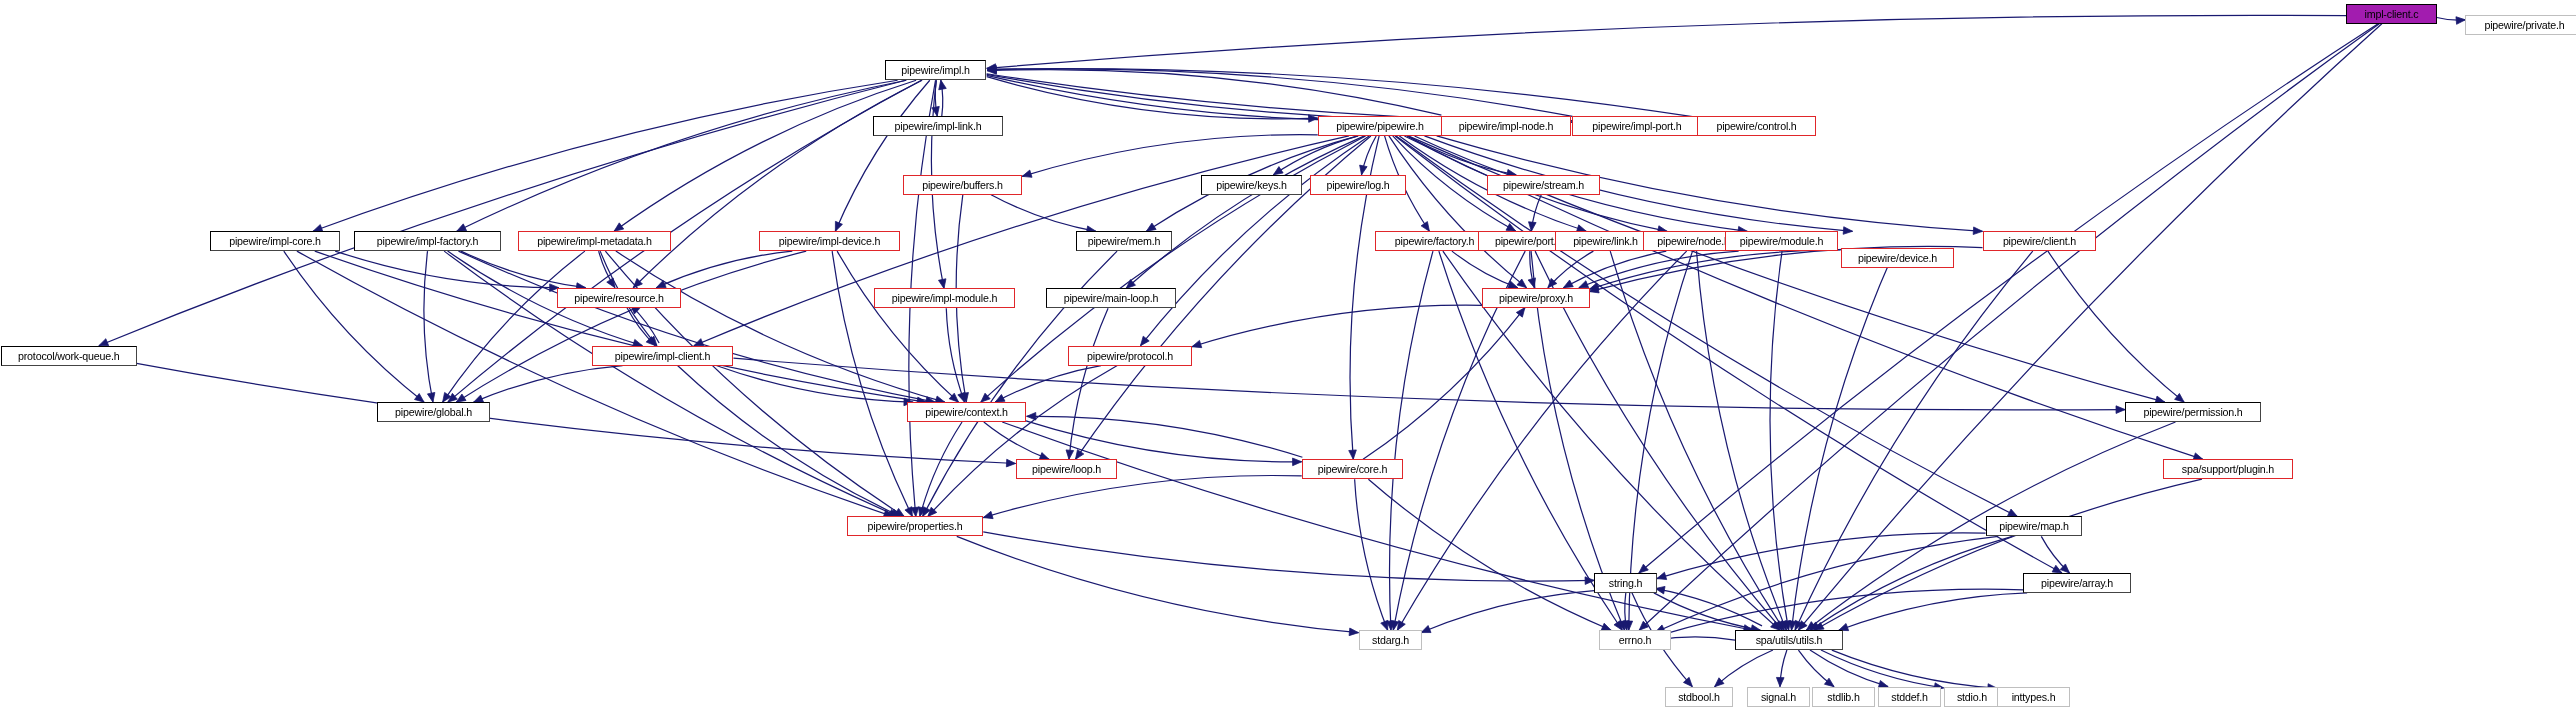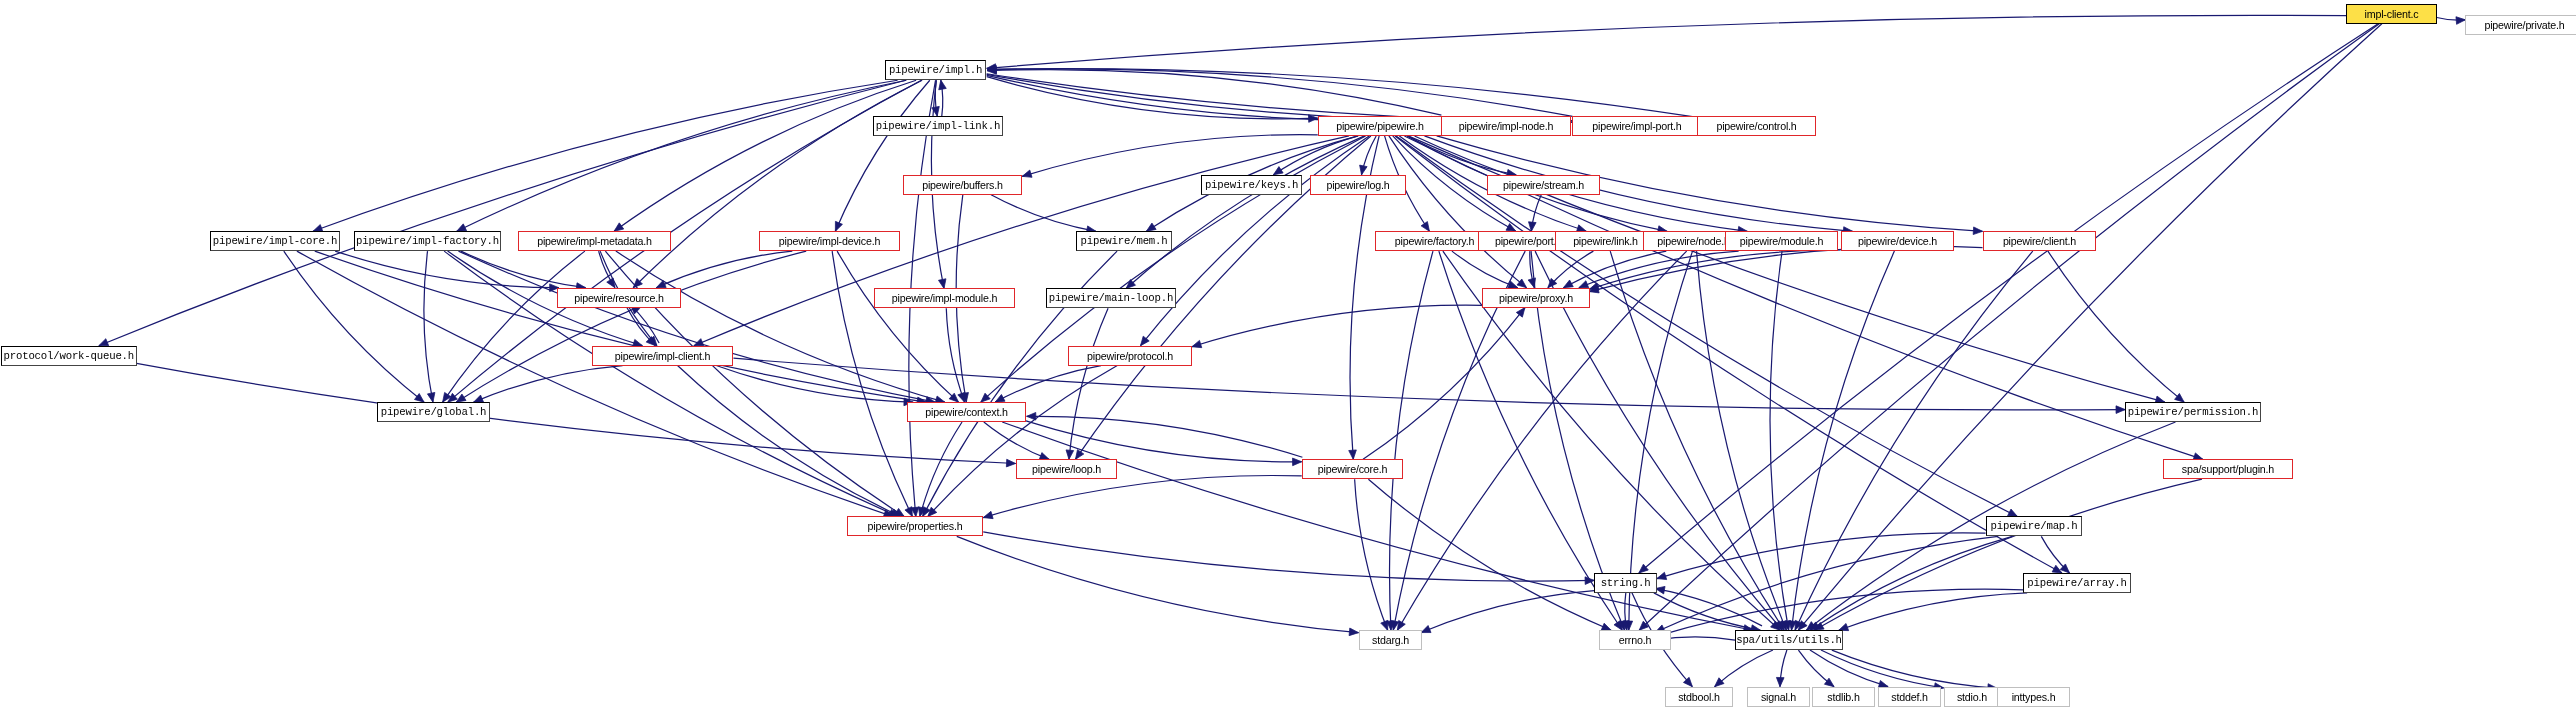--- a/index.html
+++ b/index.html
@@ -3,24 +3,24 @@
 <meta charset="utf-8">
 <style>
   html, body { margin:0; padding:0; background:#ffffff; }
   body { width:2576px; height:712px; position:relative; overflow:hidden;
          font-family:"Liberation Sans", sans-serif; }
   #graph { position:absolute; left:0; top:0; width:2576px; height:712px; }
   .node { position:absolute; box-sizing:border-box; height:20px; padding:0 7.6px;
           display:flex; align-items:center; justify-content:center;
           font-size:10.7px; color:#000; background:#fff; white-space:nowrap;
           letter-spacing:-0.2px; cursor:pointer; }
-  .node.normal { border:1.5px solid #000; border-right-color:#444; border-bottom-color:#444;font-family:Liberation Mono, monospace; }
+  .node.normal { border:1.5px solid #000; border-right-color:#444; border-bottom-color:#444; }
   .node.red { border:1.5px solid #ff0000; border-color:#e0262a; }
   .node.gray { border:1.5px solid #bfbfbf; color:#000; }
-  .node.root { border:1.5px solid #000; background:#fde047; }
+  .node.root { border:1.5px solid #000; background:#a21caf; }
   svg path.edge { fill:none; stroke:#191970; stroke-width:1.6; }
   svg polygon.arrow { fill:#191970; stroke:#191970; }
 </style>
 </head>
 <body>
 
 <div id="graph">
   <svg id="edges" width="2576" height="712" style="position:absolute;left:0;top:0;" viewBox="0 0 3377 933">
       <path class="edge" d="M3075.5,20.307651991614257 Q2182.9498027847685,14.89430594544222 1293.5,89.42085953878407"></path>
       <polygon class="arrow" points="1293.5,89.42085953878407 1305.0406118870983,83.43635644568052 1305.875580980693,93.40143680726023"></polygon>
@@ -303,21 +303,21 @@
       <div class="node normal" style="width: 130px; left: 210px; top: 231px;">pipewire/impl-core.h</div>
       <div class="node normal" style="width: 147px; left: 354px; top: 231px;">pipewire/impl-factory.h</div>
       <div class="node red" style="width: 153px; left: 518px; top: 231px;">pipewire/impl-metadata.h</div>
       <div class="node red" style="width: 141px; left: 759px; top: 231px;">pipewire/impl-device.h</div>
       <div class="node normal" style="width: 96px; left: 1076px; top: 231px;">pipewire/mem.h</div>
       <div class="node red" style="width: 119px; left: 1375px; top: 231px;">pipewire/factory.h</div>
       <div class="node red" style="width: 101px; left: 1478px; top: 231px;">pipewire/port.h</div>
       <div class="node red" style="width: 101px; left: 1555px; top: 231px;">pipewire/link.h</div>
       <div class="node red" style="width: 101px; left: 1643px; top: 231px;">pipewire/node.h</div>
       <div class="node red" style="width: 113px; left: 1725px; top: 231px;">pipewire/module.h</div>
-      <div class="node red" style="width: 113px; left: 1841px; top: 231px; text-align: center;">pipewire/device.h</div>
+      <div class="node red" style="width: 113px; left: 1841px; top: 248px; text-align: center;">pipewire/device.h</div>
       <div class="node red" style="width: 113px; left: 1983px; top: 231px;">pipewire/client.h</div>
       <div class="node red" style="width: 124px; left: 557px; top: 288px; text-align: right;">pipewire/resource.h</div>
       <div class="node red" style="width: 108px; left: 1482px; top: 288px;">pipewire/proxy.h</div>
       <div class="node red" style="width: 141px; left: 874px; top: 288px;">pipewire/impl-module.h</div>
       <div class="node normal" style="width: 130px; left: 1046px; top: 288px;">pipewire/main-loop.h</div>
       <div class="node normal" style="width: 136px; left: 0.8px; top: 346px;">protocol/work-queue.h</div>
       <div class="node red" style="width: 141px; left: 592px; top: 346px;">pipewire/impl-client.h</div>
       <div class="node red" style="width: 124px; left: 1068px; top: 346px;">pipewire/protocol.h</div>
       <div class="node normal" style="width: 113px; left: 377px; top: 402px;">pipewire/global.h</div>
       <div class="node red" style="width: 119px; left: 907px; top: 402px;">pipewire/context.h</div>

